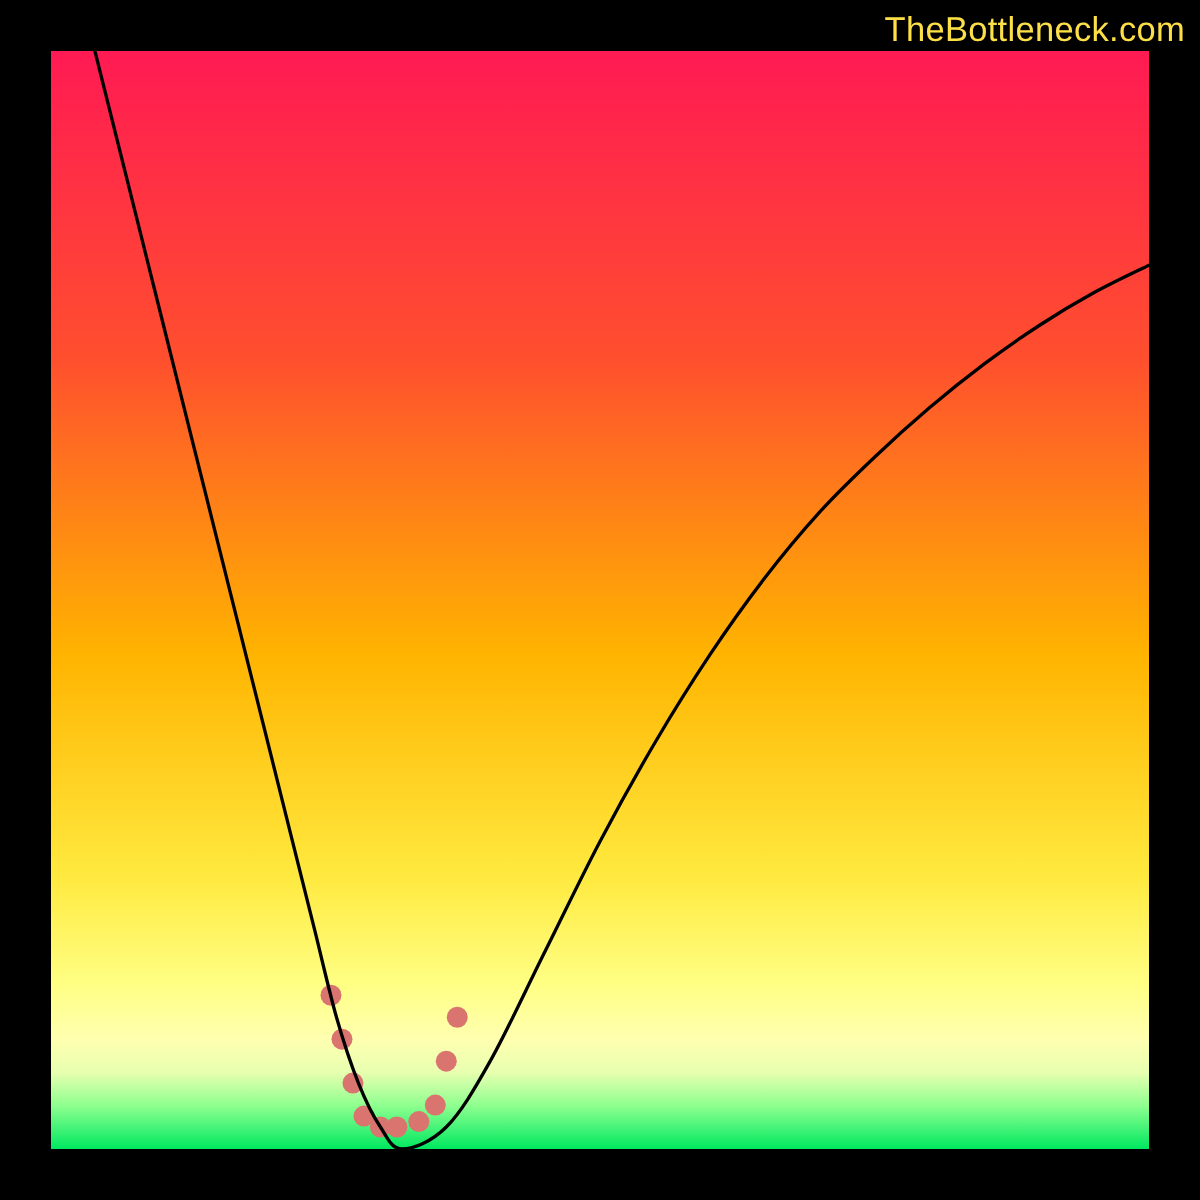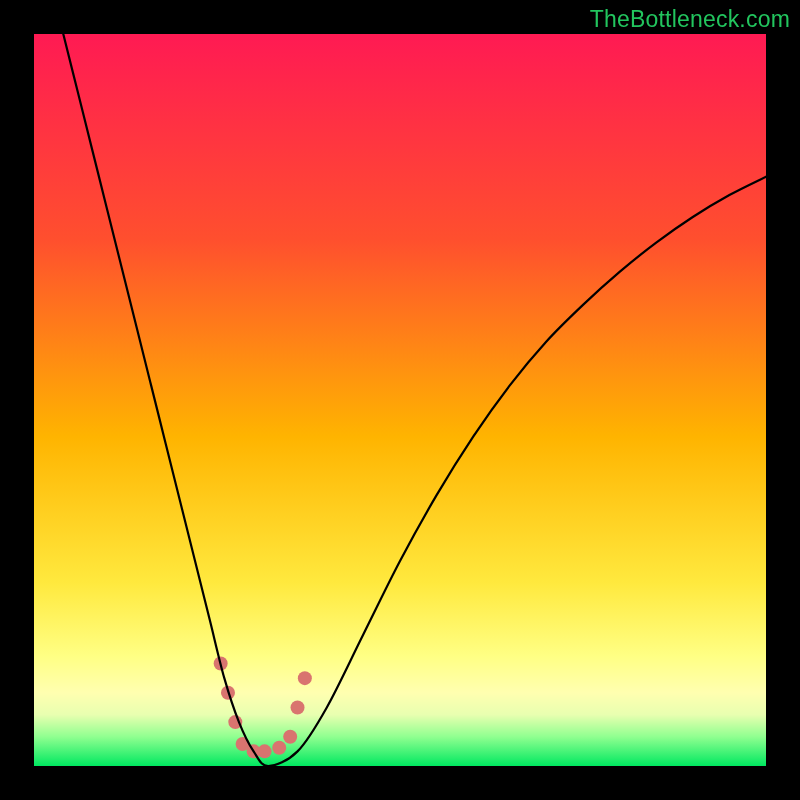--- a/index.html
+++ b/index.html
@@ -38,21 +38,21 @@
     position: absolute;
     left: 0;
     top: 0;
     width: 100%;
     height: 100%;
   }
   .watermark {
     position: absolute;
     top: 6px;
     right: 10px;
-    color: #22c55e;
+    color: #fde047;
     font-size: 23px;
     letter-spacing: 0.2px;
     font-weight: 400;
   }
 </style>
 </head>
 <body>
 
 <div class="frame">
 

